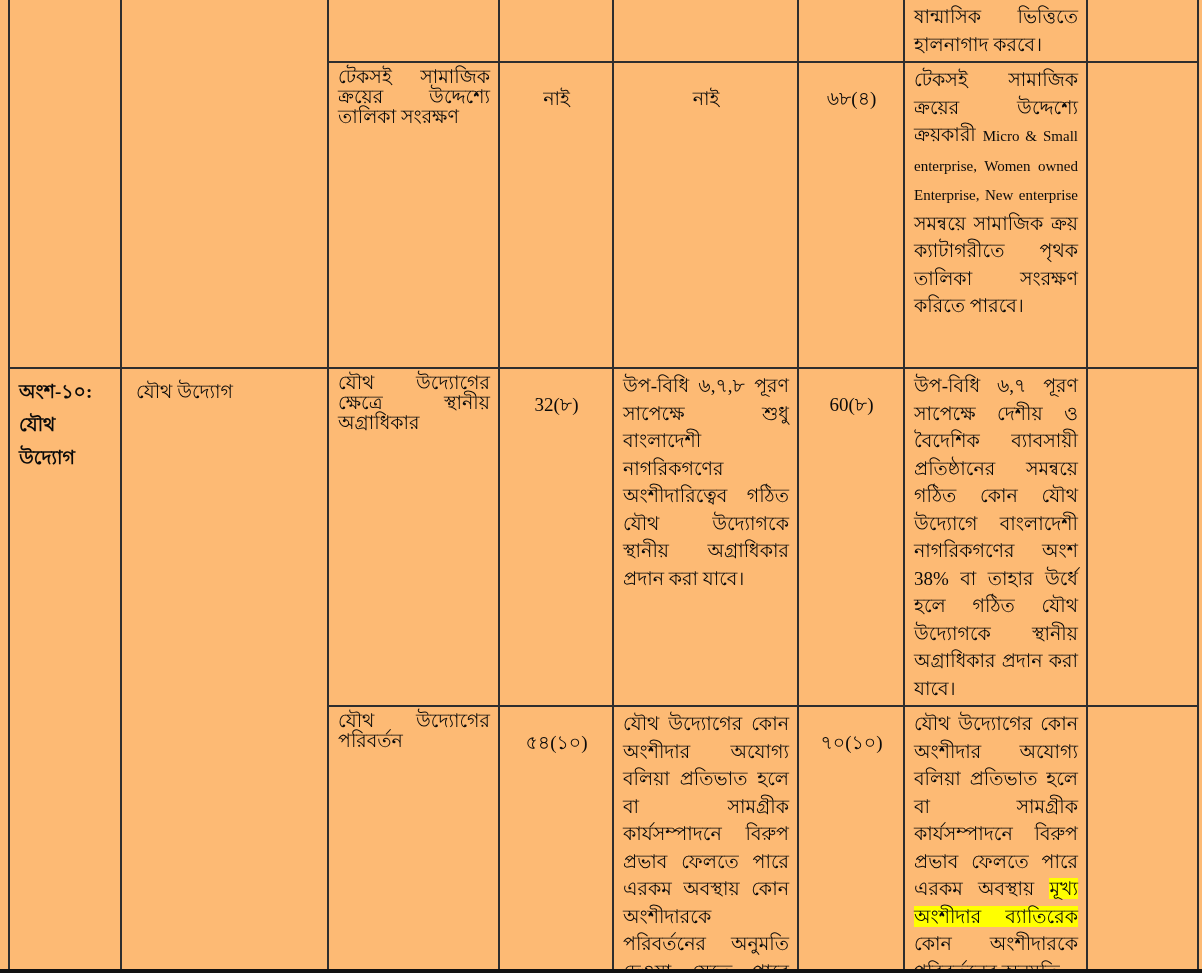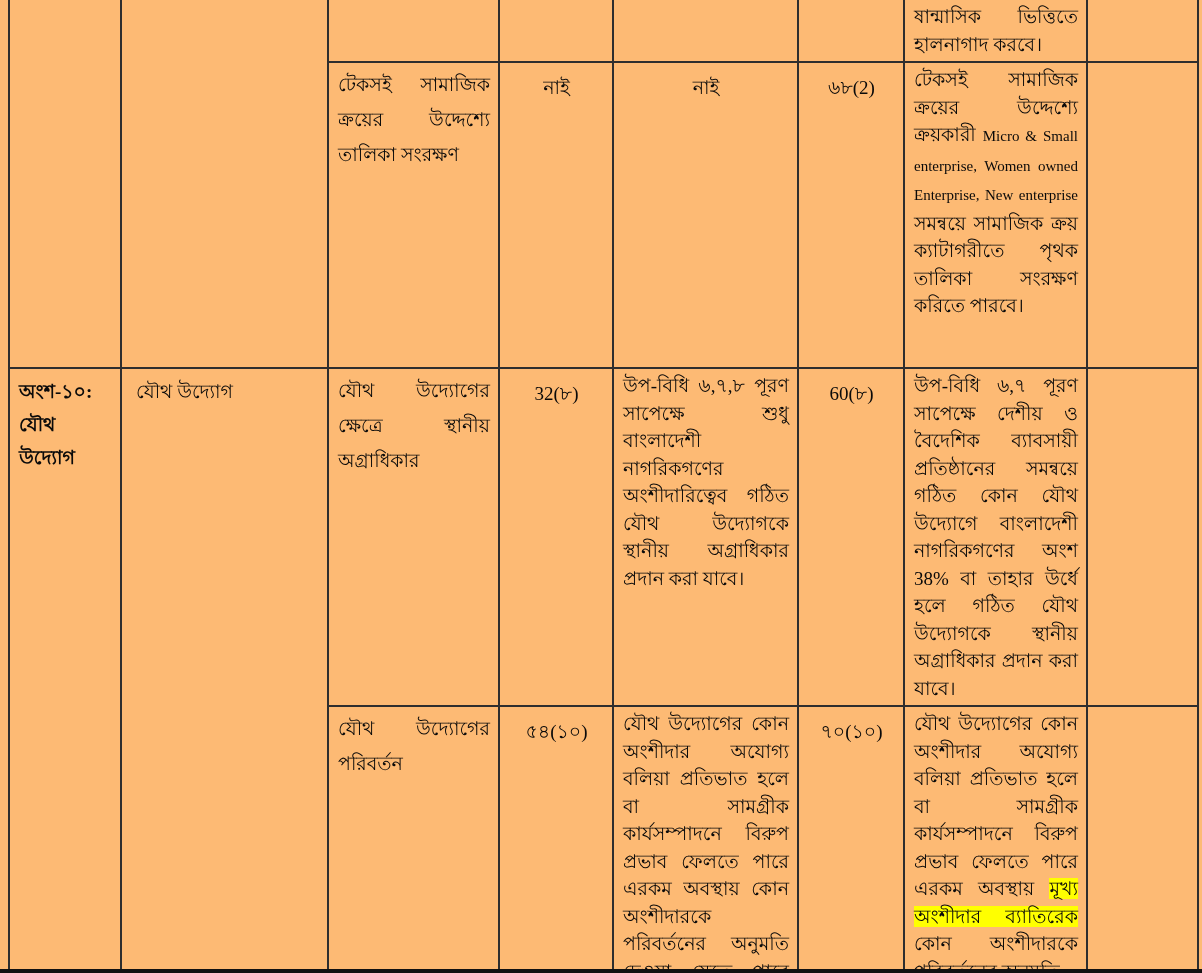--- a/index.html
+++ b/index.html
@@ -30,37 +30,37 @@
     padding: 3px 8px 3px 9px;
     font-size: 19px;
     line-height: 27px;
     text-align: justify;
     overflow: hidden;
     word-break: normal;
   }
   tr.r1 td { border-top: none; }
   td.ref {
     text-align: center;
-    padding-top: 11px;
+    padding-top: 22px;
     border-radius: 14px;
   }
   td.section {
     font-weight: bold;
     line-height: 33px;
     text-align: left;
     padding-top: 6px;
   }
   td.topic {
     line-height: 33px;
     text-align: left;
     padding-top: 6px;
     padding-left: 14px;
   }
   td.subtopic {
-    line-height: 35px;
+    line-height: 20px;
     padding-top: 4px;
   }
   td.prov { line-height: 27.5px; }
   .hl { background: #ffff00; }
   .en { font-size: 15px; }
   .bottom-edge {
     position: absolute;
     left: 0;
     bottom: 0;
     width: 1202px;
@@ -93,21 +93,21 @@
         <td class="prov"></td>
         <td class="ref"></td>
         <td class="prov">ষান্মাসিক ভিত্তিতে হালনাগাদ করবে।</td>
         <td></td>
       </tr>
 
       <tr class="r2" style="height:306px">
         <td class="subtopic">টেকসই সামাজিক ক্রয়ের উদ্দেশ্যে তালিকা সংরক্ষণ</td>
         <td class="ref">নাই</td>
         <td class="ref">নাই</td>
-        <td class="ref">৬৮(2)</td>
+        <td class="ref">৬৮(৪)</td>
         <td class="prov">টেকসই সামাজিক ক্রয়ের উদ্দেশ্যে ক্রয়কারী <span class="en">Micro &amp; Small enterprise, Women owned Enterprise, New enterprise</span> সমন্বয়ে সামাজিক ক্রয় ক্যাটাগরীতে পৃথক তালিকা সংরক্ষণ করিতে পারবে।</td>
         <td></td>
       </tr>
 
       <tr class="r3" style="height:330px">
         <td rowspan="2" class="section">অংশ-১০: যৌথ উদ্যোগ</td>
         <td rowspan="2" class="topic">যৌথ উদ্যোগ</td>
         <td class="subtopic">যৌথ উদ্যোগের ক্ষেত্রে স্থানীয় অগ্রাধিকার</td>
         <td class="ref">32(৮)</td>
         <td class="prov">উপ-বিধি ৬,৭,৮ পূরণ সাপেক্ষে শুধু বাংলাদেশী নাগরিকগণের অংশীদারিত্বেব গঠিত যৌথ উদ্যোগকে স্থানীয় অগ্রাধিকার প্রদান করা যাবে।</td>

